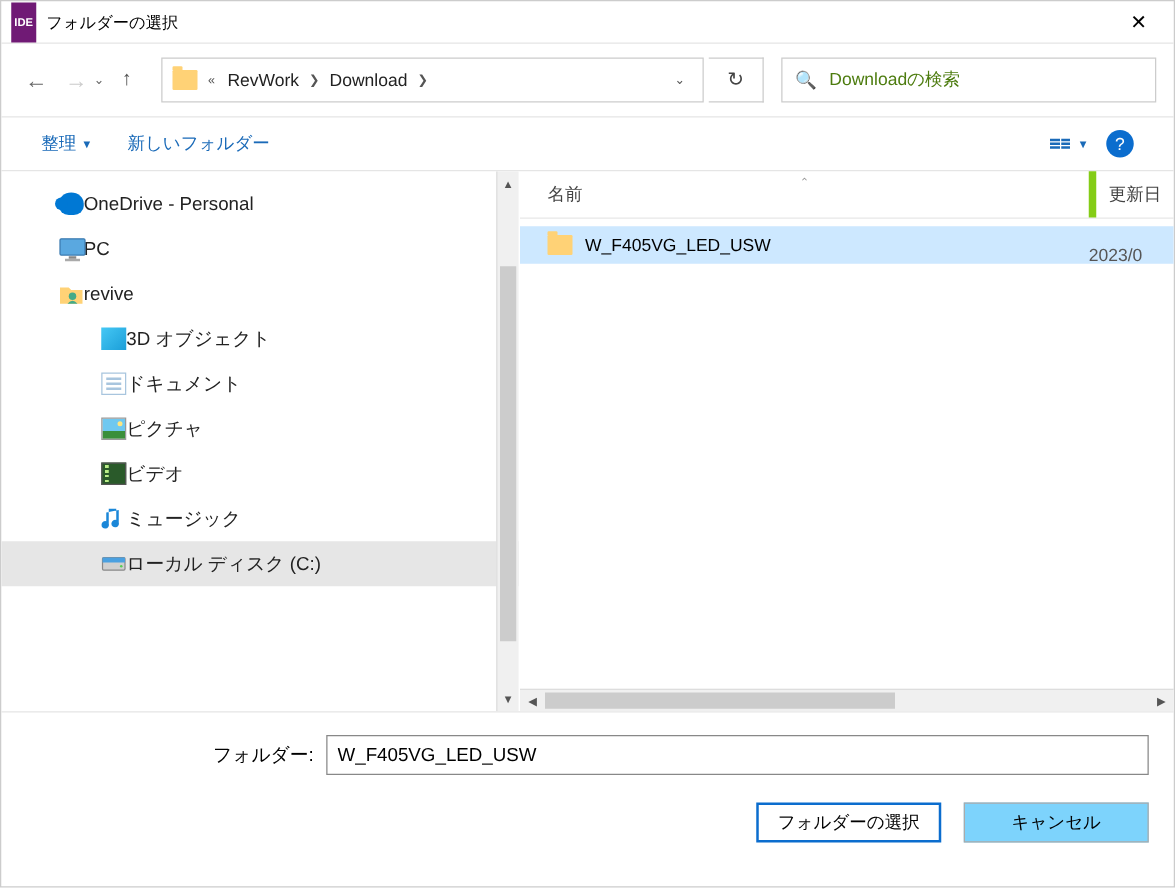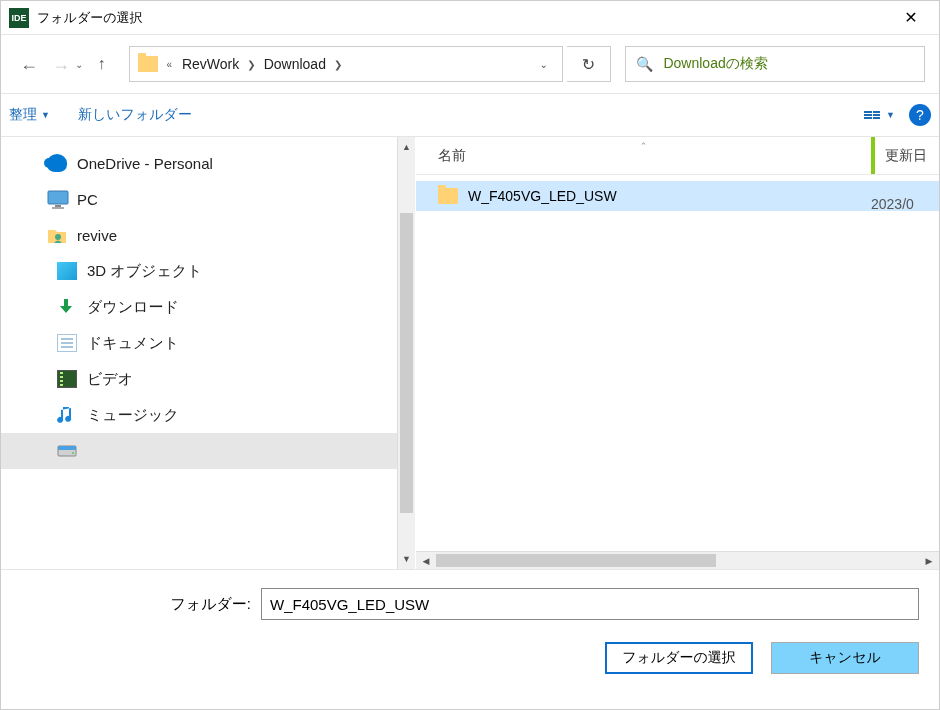--- a/index.html
+++ b/index.html
@@ -1,19 +1,19 @@
 <!DOCTYPE html>
 <html><head>
 <meta charset="utf-8">
 <style>
 * { box-sizing: border-box; margin: 0; padding: 0; font-family: "Yu Gothic UI", "Meiryo UI", sans-serif; }
 body { background: #fff; width: 940px; height: 710px; overflow: hidden; border: 1px solid #ccc; }
 
 .title-bar { height: 34px; display: flex; align-items: center; padding: 0 8px; border-bottom: 1px solid #e5e5e5; }
-.title-icon { width: 20px; height: 20px; background: #14532d; color: #fff; font-size: 9px; font-weight: bold; display: flex; align-items: center; justify-content: center; margin-right: 8px; }
+.title-icon { width: 20px; height: 32px; background: #701a75; color: #fff; font-size: 9px; font-weight: bold; display: flex; align-items: center; justify-content: center; margin-right: 8px; }
 .title-text { font-size: 13px; flex: 1; }
 .close-btn { width: 40px; height: 30px; display: flex; align-items: center; justify-content: center; font-size: 16px; cursor: pointer; }
 
 .nav-bar { height: 58px; display: flex; align-items: center; padding: 0 14px; gap: 4px; }
 .nav-btn { width: 28px; height: 28px; display: flex; align-items: center; justify-content: center; cursor: pointer; font-size: 18px; color: #666; }
 .nav-btn.disabled { color: #ccc; }
 .nav-chev { font-size: 10px; color: #666; margin-left: -4px; }
 .nav-up { font-size: 16px; color: #555; }
 .addr-box { flex: 1; height: 36px; border: 1px solid #ccc; display: flex; align-items: center; padding: 0 8px; margin-left: 10px; }
 .addr-icon { width: 20px; height: 16px; background: #ffd276; border-radius: 1px; position: relative; margin-right: 8px; }
@@ -21,34 +21,34 @@
 .addr-double { font-size: 10px; color: #555; margin-right: 6px; }
 .addr-seg { font-size: 14px; color: #222; padding: 2px 4px; cursor: pointer; }
 .addr-ch { font-size: 10px; color: #555; margin: 0 4px; }
 .addr-spacer { flex: 1; }
 .addr-drop { font-size: 10px; color: #555; padding: 0 6px; cursor: pointer; }
 .refresh-box { width: 44px; height: 36px; border: 1px solid #ccc; border-left: none; display: flex; align-items: center; justify-content: center; font-size: 16px; color: #444; cursor: pointer; }
 .search-box { width: 300px; height: 36px; border: 1px solid #ccc; display: flex; align-items: center; padding: 0 10px; margin-left: 10px; }
 .search-icon { font-size: 14px; color: #888; margin-right: 10px; }
 .search-ph { font-size: 14px; color: #4d7c0f; }
 
-.toolbar { height: 44px; display: flex; align-items: center; padding: 0 8px; border-top: 1px solid #e5e5e5; border-bottom: 1px solid #e5e5e5; }
+.toolbar { height: 44px; display: flex; align-items: center; padding: 0 32px; border-top: 1px solid #e5e5e5; border-bottom: 1px solid #e5e5e5; }
 .tb-item { font-size: 14px; color: #1a6ab8; cursor: pointer; display: flex; align-items: center; margin-right: 28px; }
 .tb-chev { font-size: 9px; margin-left: 4px; color: #1a6ab8; }
 .tb-spacer { flex: 1; }
 .tb-view { display: flex; align-items: center; gap: 2px; cursor: pointer; margin-right: 14px; }
 .tb-view-ic { display: grid; grid-template-columns: 1fr 1fr; gap: 1px; width: 16px; }
 .tb-view-ic span { height: 2px; background: #1a6ab8; }
 .tb-help { width: 22px; height: 22px; border-radius: 50%; background: #0b6dce; color: #fff; display: flex; align-items: center; justify-content: center; font-size: 14px; cursor: pointer; }
 
 .body-area { display: flex; height: 432px; }
 .tree { width: 414px; overflow-y: auto; position: relative; }
 .tree-inner { padding: 8px 0; }
-.tree-item { height: 36px; display: flex; align-items: center; padding-left: 46px; font-size: 15px; color: #222; cursor: pointer; gap: 10px; }
-.tree-item.l2 { padding-left: 56px; }
+.tree-item { height: 36px; display: flex; align-items: center; padding-left: 46px; font-size: 15px; color: #222; cursor: pointer; }
+.tree-item.l2 { padding-left: 80px; }
 .tree-item.sel { background: #e6e6e6; }
 .ic { width: 20px; height: 18px; display: inline-block; position: relative; flex-shrink: 0; }
 .ic-cloud { background: #0078d4; border-radius: 50% 50% 40% 40%; }
 .ic-cloud::before { content:''; position:absolute; width:10px; height:10px; background:#0078d4; border-radius:50%; left:-3px; top:4px; }
 .ic-user svg { width: 20px; height: 18px; }
 .ic-pc svg { width: 22px; height: 20px; }
 .ic-3d { background: linear-gradient(135deg,#45c8f5,#1b9ed8); }
 .ic-dl svg { width: 18px; height: 18px; }
 .ic-desk { background:#0d8df0; border:1px solid #0a6ab8; }
 .ic-doc { background:#fff; border:1px solid #a8c5de; }
@@ -65,21 +65,21 @@
 .tree-scroll { position: absolute; right: 0; top: 0; width: 18px; height: 100%; background: #f0f0f0; border-left: 1px solid #ddd; display: flex; flex-direction: column; }
 .ts-btn { height: 20px; display: flex; align-items: center; justify-content: center; font-size: 9px; color: #555; cursor: pointer; }
 .ts-track { flex: 1; position: relative; }
 .ts-thumb { position: absolute; left: 2px; right: 2px; top: 56px; height: 300px; background: #ccc; cursor: pointer; }
 
 .list { flex: 1; display: flex; flex-direction: column; border-left: 1px solid transparent; }
 .list-head { height: 38px; display: flex; align-items: center; border-bottom: 1px solid #e8e8e8; }
 .lh-col { font-size: 14px; color: #444; padding-left: 22px; cursor: pointer; display: flex; align-items: center; }
 .lh-name { flex: 1; position: relative; }
 .lh-sort { position: absolute; top: -6px; left: 50%; transform: translateX(-50%); font-size: 9px; color: #999; }
-.lh-date { width: 68px; border-left: 4px solid #84cc16; height: 100%; display: flex; align-items: center; padding-left: 10px; }
+.lh-date { width: 68px; border-left: 6px solid #84cc16; height: 100%; display: flex; align-items: center; padding-left: 10px; }
 .list-body { flex: 1; padding-top: 6px; }
 .list-row { height: 30px; display: flex; align-items: center; padding-left: 22px; cursor: pointer; }
 .list-row.sel { background: #cde8ff; }
 .lr-icon { width: 20px; height: 16px; background: #ffd276; border-radius: 1px; position: relative; margin-right: 10px; }
 .lr-icon::before { content:''; position:absolute; top:-3px; left:0; width:8px; height:3px; background:#ffd276; border-radius:1px 1px 0 0;}
 .lr-name { flex: 1; font-size: 14px; }
 .lr-date { width: 68px; font-size: 14px; color: #555; margin-top: 16px; }
 .list-scroll { height: 18px; background: #f0f0f0; border-top: 1px solid #ddd; display: flex; align-items: center; }
 .ls-btn { width: 20px; height: 100%; display: flex; align-items: center; justify-content: center; font-size: 9px; color: #555; cursor: pointer; }
 .ls-track { flex: 1; position: relative; height: 100%; }
@@ -166,45 +166,44 @@
               <circle cx="11" cy="11" r="3" fill="#4a8"></circle>
               <path fill="#4a8" d="M7 17 q4-5 8 0 z"></path>
             </svg></span>
           <span>revive</span>
         </div>
       <div class="tree-item l2">
           <span class="ic ic-3d"></span>
           <span>3D オブジェクト</span>
         </div>
       <div class="tree-item l2">
-          <span class="ic ic-dl"><svg viewBox="0 0 18 18">
-              <path fill="#1a9c4a" d="M7 1 h4 v7 h4 l-6 7 -6-7 h4 z"></path>
-            </svg></span>
-          <span>ダウンロード</span>
-        </div>
-      <div class="tree-item l2">
           <span class="ic ic-doc"></span>
           <span>ドキュメント</span>
+        </div>
+      <div class="tree-item l2">
+          <span class="ic ic-pic"></span>
+          <span>ピクチャ</span>
         </div>
       <div class="tree-item l2">
           <span class="ic ic-vid"></span>
           <span>ビデオ</span>
         </div>
       <div class="tree-item l2">
           <span class="ic ic-mus"><svg viewBox="0 0 16 18">
               <path fill="#1b87d8" d="M6 1 v12 a3 3 0 1 1 -2 -2 V4 l10 -2 v10 a3 3 0 1 1 -2 -2 V1 z"></path>
             </svg></span>
           <span>ミュージック</span>
         </div>
       <div class="tree-item l2 sel">
           <span class="ic ic-disk"><svg viewBox="0 0 20 16">
               <rect x="1" y="4" width="18" height="10" rx="1" fill="#d0d0d0" stroke="#888"></rect>
               <rect x="1" y="4" width="18" height="4" fill="#4aa0e0"></rect>
               <circle cx="16" cy="11" r="1" fill="#5c5"></circle>
             </svg></span>
+          <span>ローカル ディスク (C:)</span>
         </div>
     </div>
     <div class="tree-scroll">
       <div class="ts-btn">▲</div>
       <div class="ts-track">
           <div class="ts-thumb"></div>
         </div>
       <div class="ts-btn">▼</div>
     </div>
   </div>

